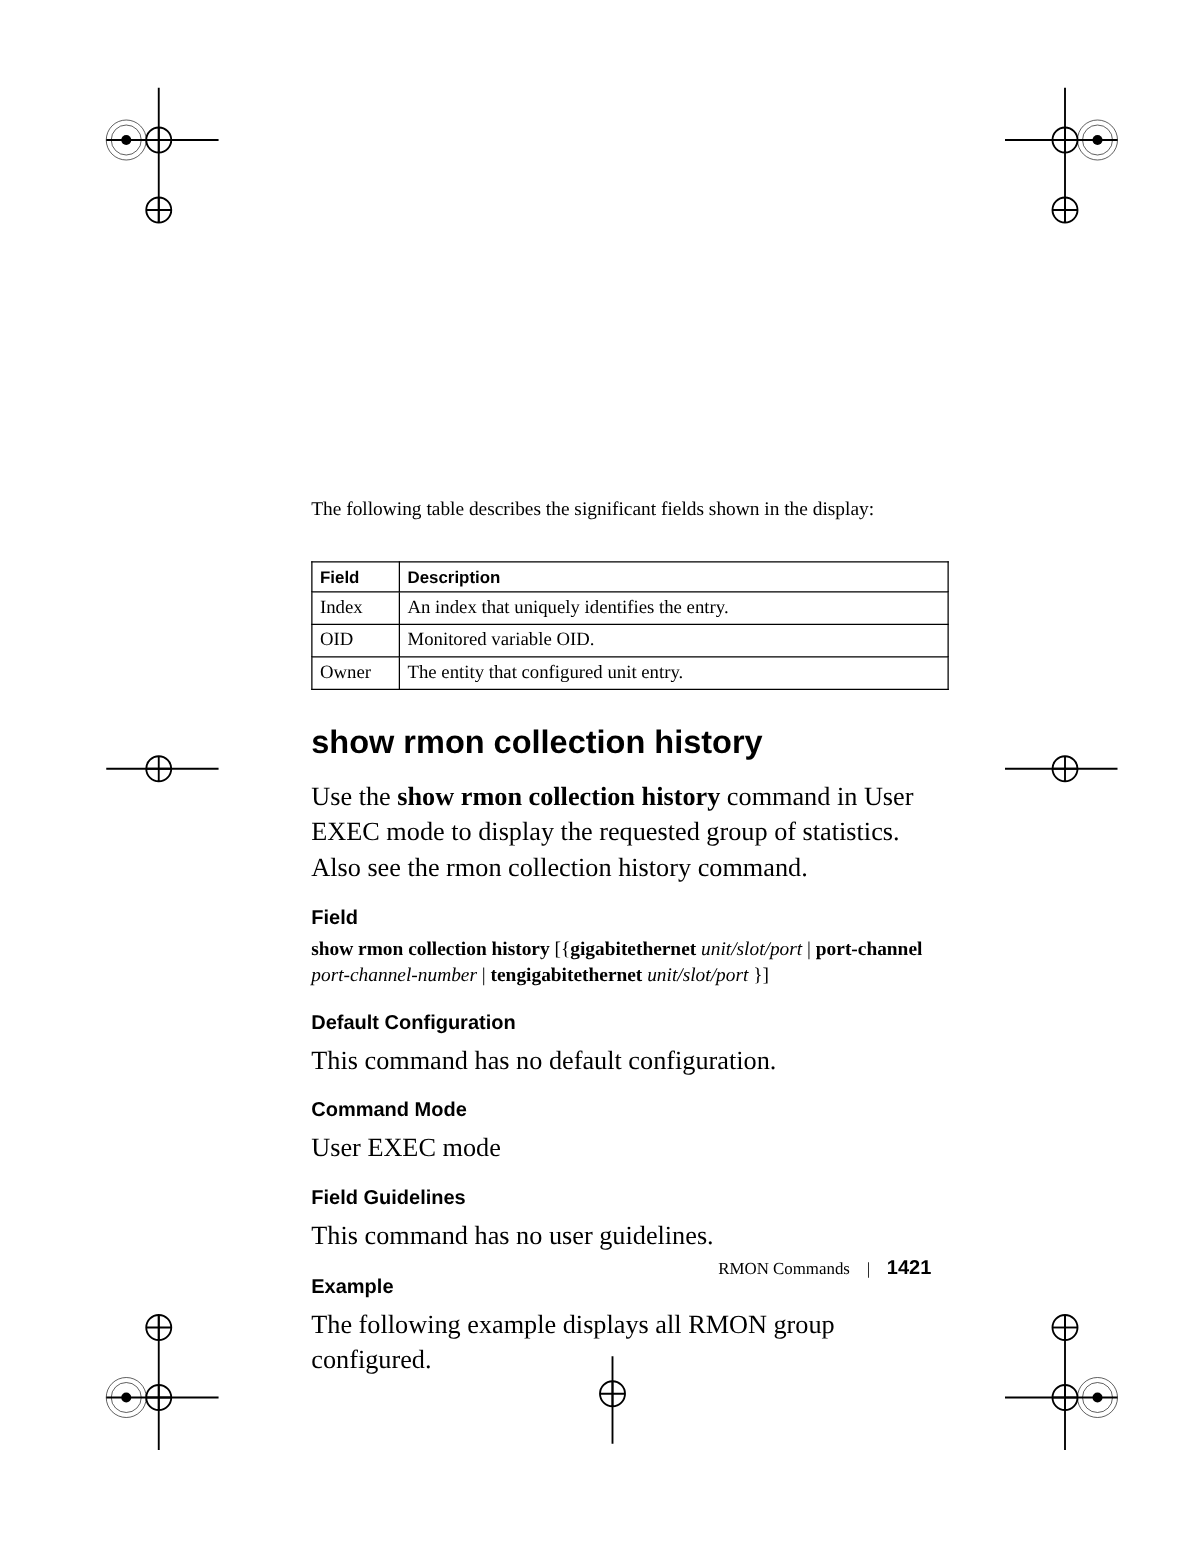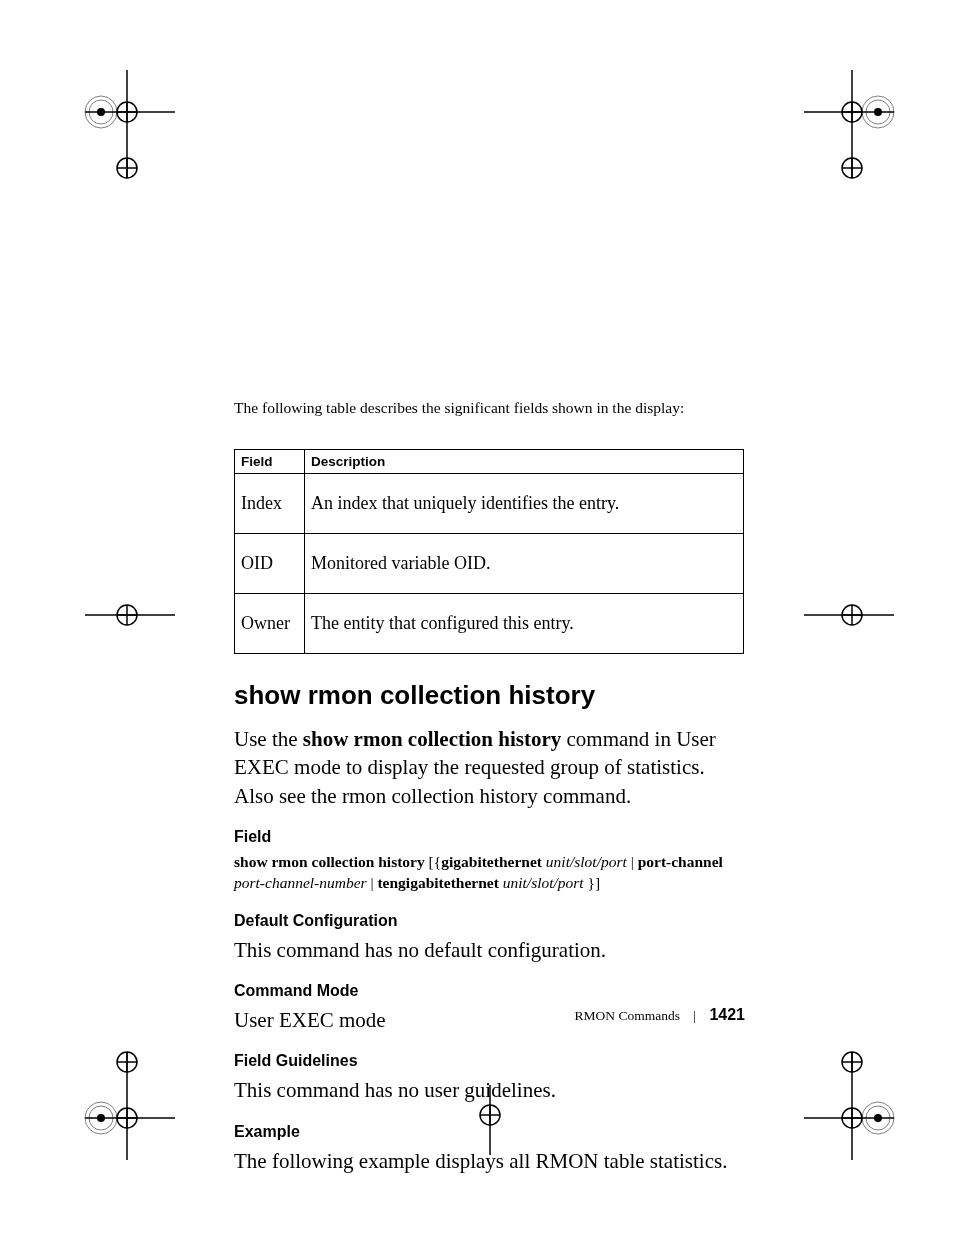--- a/index.html
+++ b/index.html
@@ -11,21 +11,21 @@
     font-family: Georgia, 'Times New Roman', serif;
     color: #000;
   }
   .regmark {
     position: absolute;
     width: 120px;
     height: 120px;
   }
   .content {
     position: absolute;
-    left: 234px;
+    left: 249px;
     top: 398px;
     width: 510px;
   }
   .intro-text {
     font-size: 15.5px;
     line-height: 1.35;
     margin-bottom: 22px;
   }
   table {
     border-collapse: collapse;
@@ -37,25 +37,25 @@
   th {
     text-align: left;
     font-family: Arial, Helvetica, sans-serif;
     font-weight: bold;
     font-size: 13.5px;
     padding: 4px 6px;
     border: 1px solid #000;
     border-bottom-width: 1px;
   }
   td {
-    padding: 19px 6px;
+    padding: 4px 6px;
     border-left: 1px solid #000;
     border-right: 1px solid #000;
     border-bottom: 1px solid #000;
-    font-size: 18px;
+    font-size: 15px;
   }
   .col-field { width: 70px; }
   .h1 {
     font-family: Arial, Helvetica, sans-serif;
     font-weight: bold;
     font-size: 26px;
     margin-bottom: 14px;
   }
   .body-p {
     font-size: 21px;
@@ -208,21 +208,21 @@
       <tr>
         <td>Index</td>
         <td>An index that uniquely identifies the entry.</td>
       </tr>
       <tr>
         <td>OID</td>
         <td>Monitored variable OID.</td>
       </tr>
       <tr>
         <td>Owner</td>
-        <td>The entity that configured this entry.</td>
+        <td>The entity that configured unit entry.</td>
       </tr>
     </tbody>
   </table>
 
   <h1 class="h1">show rmon collection history</h1>
 
   <p class="body-p">
     <span>Use the </span><span class="bold">show rmon collection history</span><span> command in User EXEC mode to display the requested group of statistics. Also see the rmon collection history command.</span>
   </p>
 
@@ -234,21 +234,21 @@
   <h2 class="h2">Default Configuration</h2>
   <p class="body-p">This command has no default configuration.</p>
 
   <h2 class="h2">Command Mode</h2>
   <p class="body-p">User EXEC mode</p>
 
   <h2 class="h2">Field Guidelines</h2>
   <p class="body-p">This command has no user guidelines.</p>
 
   <h2 class="h2">Example</h2>
-  <p class="body-p" style="margin-bottom:0">The following example displays all RMON table statistics.</p>
+  <p class="body-p" style="margin-bottom:0">The following example displays all RMON group configured.</p>
 
 </div>
 
 <div class="footer">
   <span>RMON Commands</span>
   <span class="sep">|</span>
   <span class="pnum">1421</span>
 </div>
 
 </body></html>

